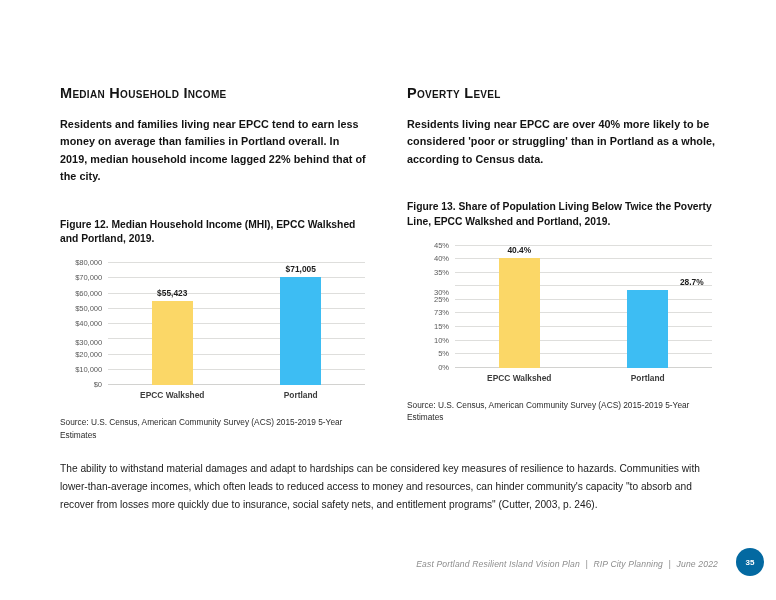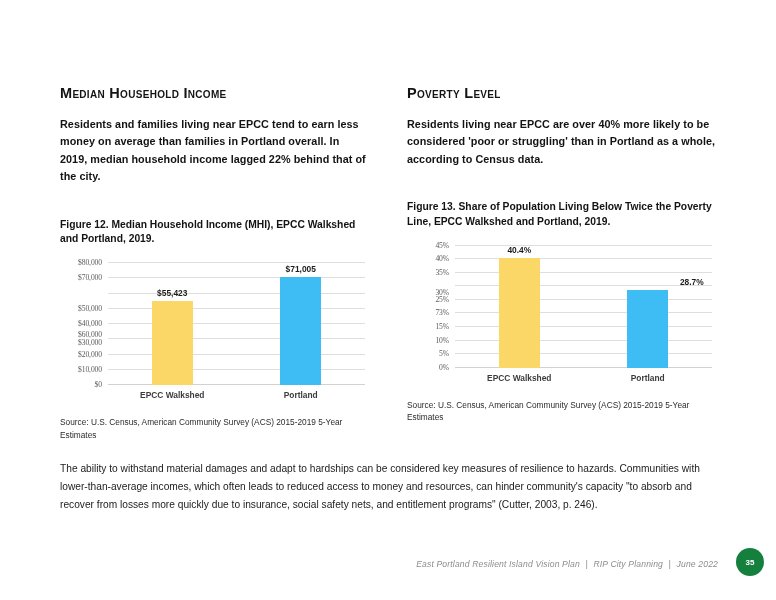--- a/index.html
+++ b/index.html
@@ -89,21 +89,20 @@
 
   .ytick {
     position: absolute;
     right: 100%;
     transform: translateY(-50%);
     padding-right: 6px;
     white-space: nowrap;
     font-size: 7.6px;
     color: #5a5a5a;
     letter-spacing: -.1px;
-    font-family: Liberation Serif, serif;
   }
 
   .bar {
     position: absolute;
     bottom: 0;
     width: 41px;
   }
   .bar.yellow { background: #fbd767; }
   .bar.blue   { background: #3dbdf3; }
 
@@ -165,21 +164,21 @@
     white-space: nowrap;
   }
   .footer-sep { padding: 0 3px; }
   .page-badge {
     position: absolute;
     right: 12px;
     top: 0;
     width: 28px;
     height: 28px;
     border-radius: 50%;
-    background: #15803d;
+    background: #0369a1;
     color: #ffffff;
     font-size: 8px;
     font-weight: bold;
     display: flex;
     align-items: center;
     justify-content: center;
   }
 </style>
 </head>
 <body>
@@ -209,21 +208,21 @@
               <div class="gridline" style="bottom: 37.5%;">
                 <span class="ytick" style="top: 4px;">$30,000</span>
               </div>
               <div class="gridline" style="bottom: 50%;">
                 <span class="ytick" style="top: 0px;">$40,000</span>
               </div>
               <div class="gridline" style="bottom: 62.5%;">
                 <span class="ytick" style="top: 0px;">$50,000</span>
               </div>
               <div class="gridline" style="bottom: 75%;">
-                <span class="ytick" style="top: 0px; margin-top: 41px;">$60,000</span>
+                <span class="ytick" style="top: 0px;">$60,000</span>
               </div>
               <div class="gridline" style="bottom: 87.5%;">
                 <span class="ytick" style="top: 0px;">$70,000</span>
               </div>
               <div class="gridline" style="bottom: 100%;">
                 <span class="ytick" style="top: 0px;">$80,000</span>
               </div>
               <div class="bar yellow" style="height: 69.2788%; left: calc(25% - 20.5px); background: rgb(251, 215, 103);"></div>
               <div class="bar-label" style="left: 25%; bottom: calc(69.2788% + 3px);">$55,423</div>
               <div class="cat-label" style="left: 25%;">EPCC Walkshed</div>

